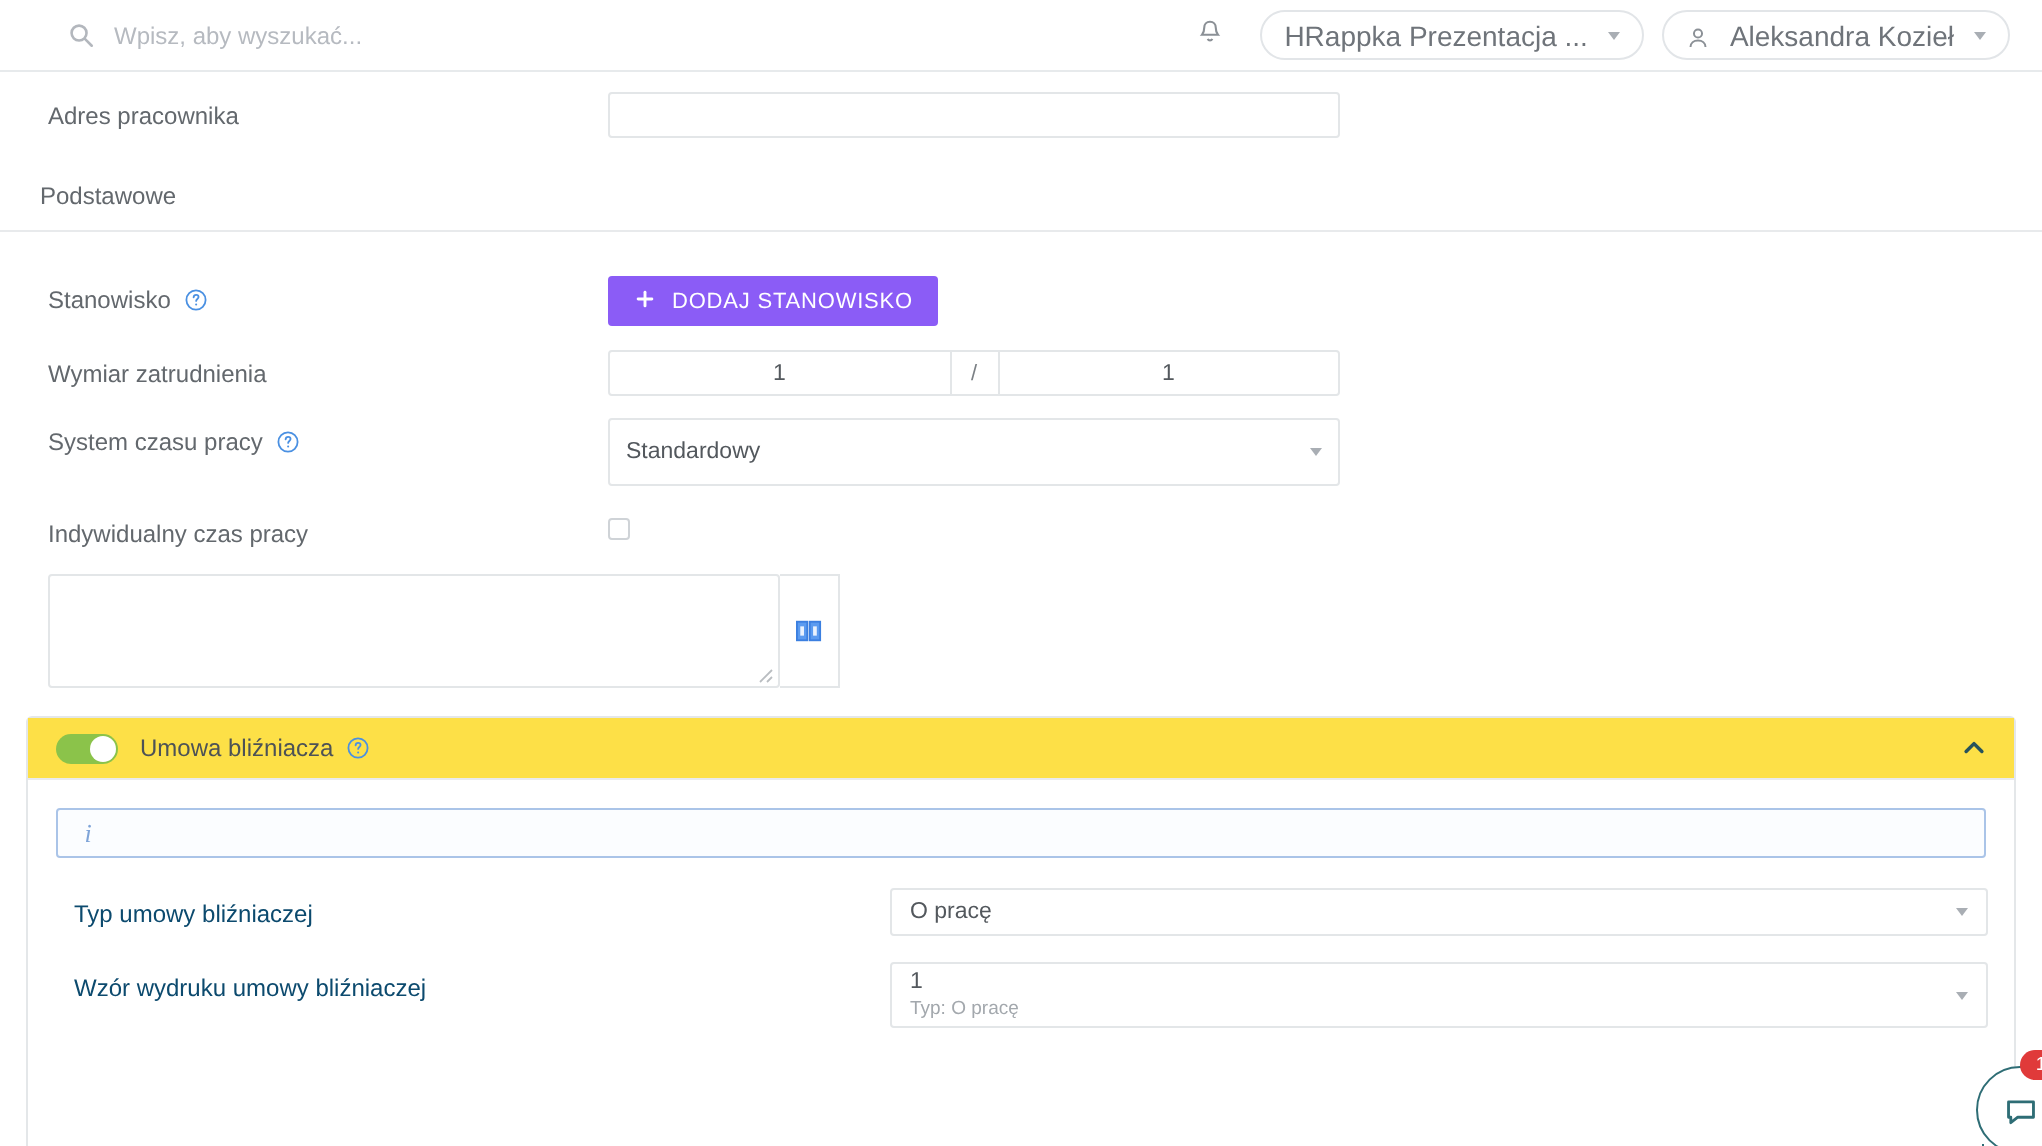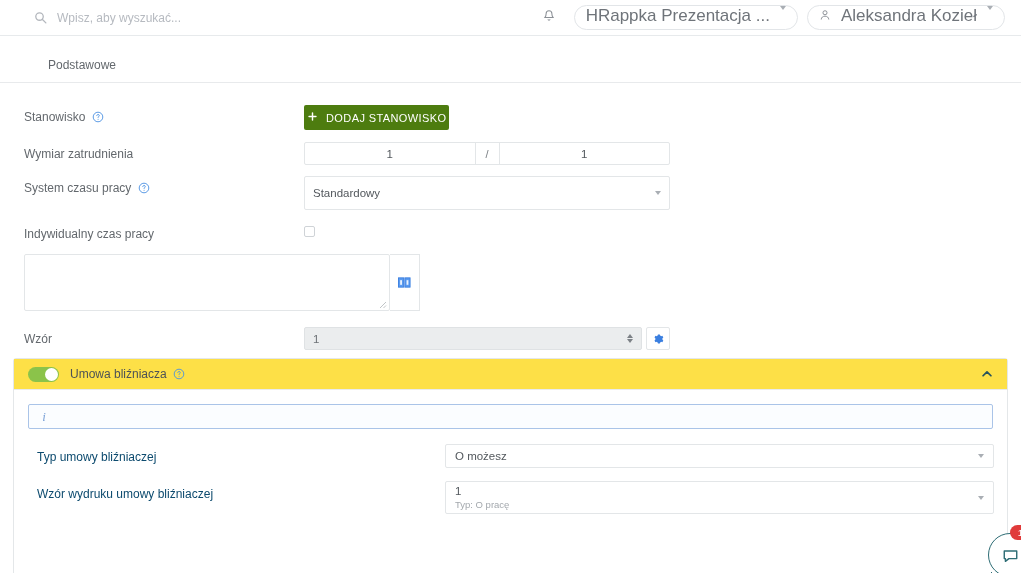--- a/index.html
+++ b/index.html
@@ -33,24 +33,24 @@
     font-size: 12px; color: #6f747a; width: 320px;
     padding: 0;
   }
   .search-input::placeholder { color: #b6bac0; }
   .topbar-right { display: flex; align-items: center; gap: 0; margin-right: 16px; }
   .bell-btn {
     width: 26px; height: 26px; display: flex; align-items: center; justify-content: center;
     color: #8b9096; margin-right: 12px;
   }
   .pill {
-    display: flex; gap: 10px;
+    display: flex; align-items: center; gap: 10px;
     height: 25px; padding: 0 11px;
     border: 1px solid #e2e5e8; border-radius: 13px;
-    color: #6f747a; font-size: 17px; white-space: nowrap;
+    color: #6f747a; font-size: 14px; white-space: nowrap;
     background: #fff;
   }
   .pill + .pill { margin-left: 9px; }
   .caret-sm {
     width: 0; height: 0;
     border-left: 3.5px solid transparent;
     border-right: 3.5px solid transparent;
     border-top: 4px solid #a9aeb4;
     display: inline-block;
   }
@@ -142,21 +142,21 @@
   .gear-btn {
     width: 24px; height: 23px; margin-left: 4px;
     border: 1px solid #e3e6e8; border-radius: 2px; background: #fff;
     display: flex; align-items: center; justify-content: center;
   }
   .gear-icon { width: 12px; height: 12px; color: #3b7fe0; display: block; }
 
   .divider { height: 1px; background: #e8eaec; margin: 0 0 0 0; }
 
   
-  .tabrow { padding-left: 46px; height: 34px; display: flex; align-items: center; }
+  .tabrow { padding-left: 18px; height: 34px; display: flex; align-items: center; }
   .tab {
     font-size: 12px; color: #63686d; padding: 0 2px;
   }
 
   
   .card {
     position: absolute; left: 13px; top: 322px;
     width: 995px; height: 220px;
     border: 1px solid #e4e7e9; border-radius: 3px;
     background: #fff;
@@ -270,41 +270,49 @@
 
 <div class="left-rail">
   <div class="rail-seg" style="height:25px;"></div>
   <div class="rail-seg" style="height:27px;background:#ffffff;"></div>
   <div class="rail-seg" style="height:22px;"></div>
   <div class="rail-seg" style="height:272px;background:#ffffff;"></div>
 </div>
 
 <div class="page">
 
+  <div class="row" style="margin-top:10px;">
+    <div class="row-label">
+      <span>Adres pracownika</span>
+    </div>
+    <div class="ctrl">
+      <input class="txtbox" style="width: 366px; padding: 0px 8px; font-size: 11.5px; color: rgb(83, 88, 93); outline: none; font-family: &quot;Liberation Sans&quot;, sans-serif;" type="text">
+    </div>
+  </div>
 
   <div class="tabrow" style="margin-top:12px;">
     <div class="tab">
       <span>Podstawowe</span>
     </div>
   </div>
   <div class="divider"></div>
 
   <div class="row" style="margin-top:22px;">
     <div class="row-label">
       <span>Stanowisko</span>
       <span class="help-icon">
         <svg viewBox="0 0 16 16" width="12" height="12" fill="none" stroke="currentColor" stroke-width="1.2">
           <circle cx="8" cy="8" r="6.4"></circle>
           <path d="M6.4 6.2c.1-1 .8-1.6 1.7-1.6.9 0 1.6.6 1.6 1.4 0 1.3-1.6 1.3-1.6 2.6" stroke-linecap="round"></path>
           <circle cx="8.1" cy="11" r=".7" fill="currentColor" stroke="none"></circle>
         </svg>
       </span>
     </div>
     <div class="ctrl">
-      <button style="height:25px;padding:0 3px;border:none;border-radius:2px;background:#4d7c0f;color:#fff;font-size:11px;letter-spacing:.4px;display:flex;align-items:center;gap:8px;font-family:'Liberation Sans',sans-serif;cursor:pointer;">
+      <button style="height:25px;padding:0 13px;border:none;border-radius:2px;background:#8b5cf6;color:#fff;font-size:11px;letter-spacing:.4px;display:flex;align-items:center;gap:8px;font-family:'Liberation Sans',sans-serif;cursor:pointer;">
         <span>
           <svg viewBox="0 0 16 16" width="11" height="11" fill="none" stroke="#fff" stroke-width="2.1" stroke-linecap="round">
             <line x1="8" y1="3" x2="8" y2="13"></line>
               <line x1="3" y1="8" x2="13" y2="8"></line>
           </svg>
         </span>
         <span>DODAJ STANOWISKO</span>
       </button>
     </div>
   </div>
@@ -425,21 +433,21 @@
 
     <div class="alert">
       <span class="alert-i">i</span>
     </div>
 
     <div class="crow" style="margin-top:15px;">
       <div class="crow-label">
         <span>Typ umowy bliźniaczej</span>
       </div>
       <div class="cselect" style="height:24px;">
-        <span class="val">O możesz</span>
+        <span class="val">O pracę</span>
         <span class="caret-sm"></span>
       </div>
     </div>
 
     <div class="crow" style="margin-top:13px;">
       <div class="crow-label">
         <span>Wzór wydruku umowy bliźniaczej</span>
       </div>
       <div class="cselect" style="height:33px;">
         <span class="val">

